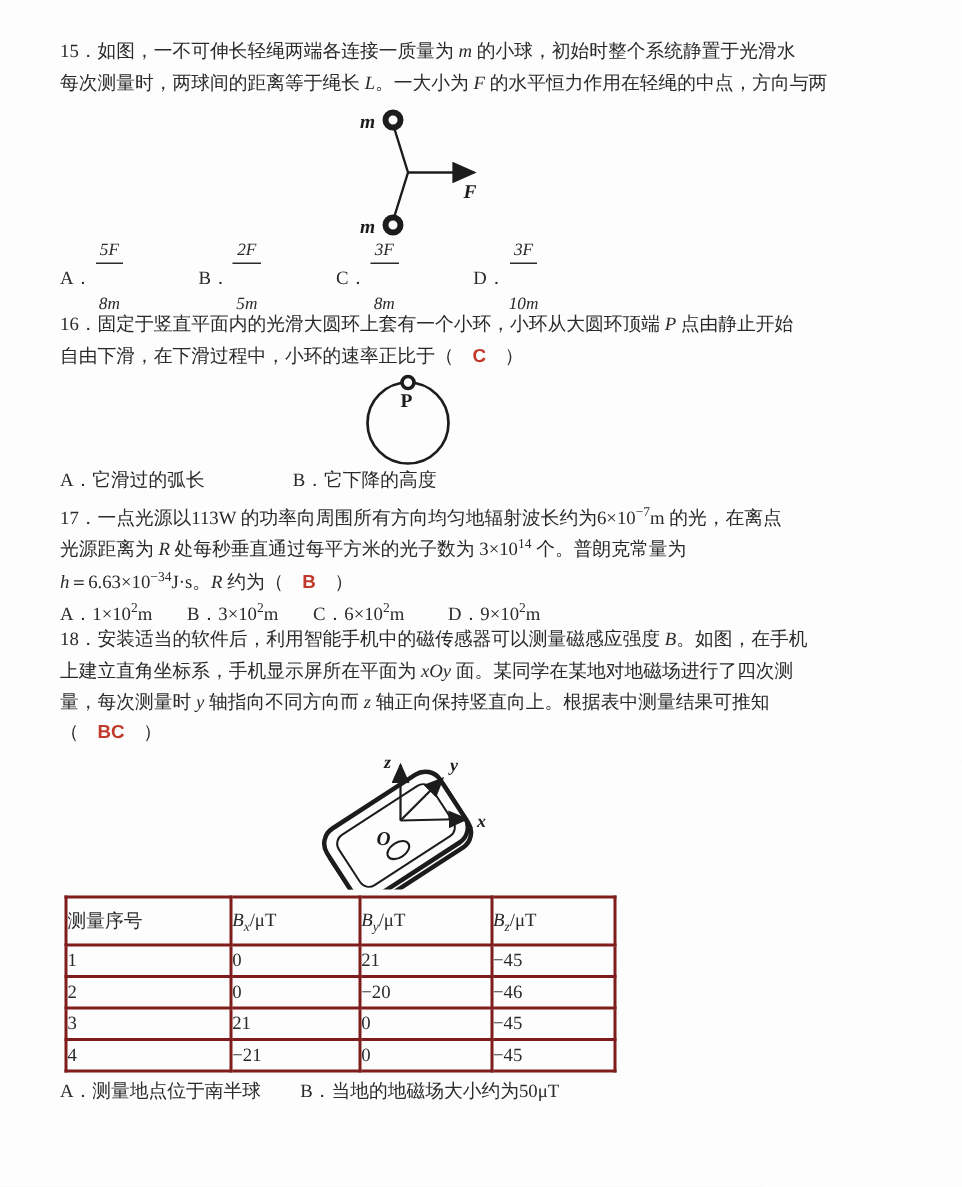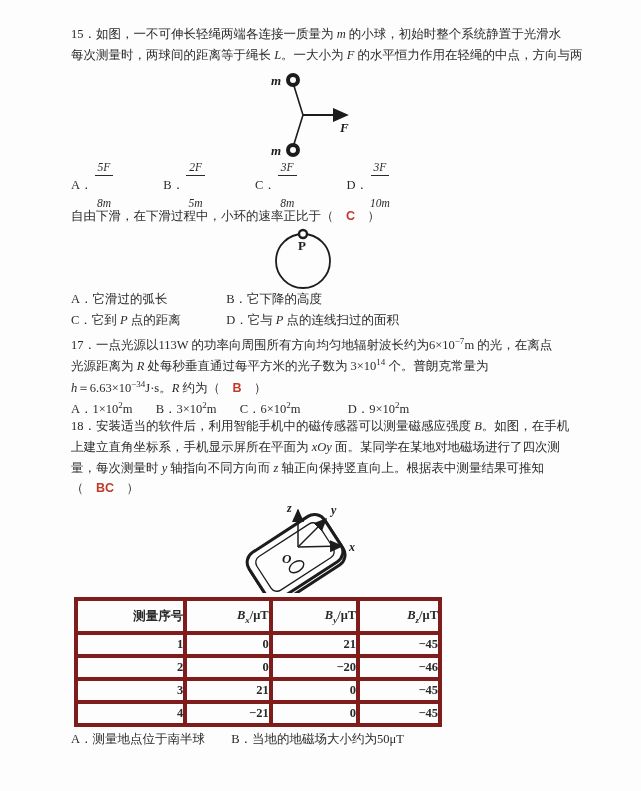--- a/index.html
+++ b/index.html
@@ -1,20 +1,20 @@
 <!DOCTYPE html>
 <html><head>
 <meta charset="utf-8">
 <style>
   :root{ --ink:#2a2a2a; --ans:#c0392b; --bg:#fdfdfd; }
   html,body{margin:0;padding:0;}
   body{width:641px;height:791px;background:#f5f5f4;overflow:hidden;}
   .page{
     width:641px;height:791px;background:var(--bg);box-sizing:border-box;
-    padding:24px 70px 0 71px;
+    padding:24px 70px 0 40px;
     font-family:"Liberation Serif","DejaVu Serif",serif;
     color:var(--ink);font-size:12.5px;
   }
   .line{white-space:nowrap;height:21px;line-height:21px;}
   .line.tall{height:36px;line-height:36px;}
   .line.short{height:22px;line-height:22px;}
   .line.ansline{height:18px;line-height:18px;}
   .i{font-style:italic;}
   .sup{vertical-align:super;font-size:9px;}
   .sub{vertical-align:sub;font-size:9px;}
@@ -27,24 +27,24 @@
   .fig{display:block;}
   .fig15{margin-left:186px;}
   .fig16{margin-left:182px;}
   .fig18{margin-left:167px;}
   .optrow15{height:42px;display:flex;align-items:center;gap:48px;}
   .opt15{display:inline-flex;align-items:center;white-space:nowrap;}
   .optrow{height:21px;line-height:21px;white-space:nowrap;}
   .optcol{display:inline-block;width:152px;white-space:nowrap;}
   .opt17{display:inline-block;white-space:nowrap;}
   .opt17 + .opt17{margin-left:20px;}
-  .opt17.last{margin-left:44px;}
+  .opt17.last{margin-left:26px;}
   table.meas{border-collapse:collapse;width:368px;margin-left:3px;margin-top:4px;
              font-size:12.5px;color:var(--ink);}
-  table.meas th,table.meas td{border:4px solid #7f1d1d;text-align:right;font-weight:bold;padding:0;}
+  table.meas th,table.meas td{border:2px solid #7f1d1d;text-align:left;font-weight:normal;padding:0;}
   table.meas th{height:30px;}
   table.meas td{height:19px;}
   svg text{fill:#1c1c1c;}
   .lastline{height:21px;line-height:21px;white-space:nowrap;margin-top:2px;}
   .col18{display:inline-block;width:157px;white-space:nowrap;}
 </style>
 </head>
 <body>
 
 <div class="page">
@@ -94,35 +94,32 @@
           <span>D．</span>
           <span class="frac i">
             <span class="fnum">3F</span>
             <span class="fden">10m</span>
           </span>
         </span>
     </div>
   </section>
 
   <section>
+    <div class="line"><span>16．固定于竖直平面内的光滑大圆环上套有一个小环，小环从大圆环顶端 </span><span class="i">P</span><span> 点由静止开始</span></div>
     <div class="line"><span>自由下滑，在下滑过程中，小环的速率正比于（　</span><span class="ans">C</span><span>　）</span></div>
 
     <svg class="fig fig16" width="110" height="62" viewBox="0 0 110 62">
       <circle cx="50" cy="34" r="27" fill="none" stroke="#1c1c1c" stroke-width="1.8"></circle>
       <circle cx="50" cy="7" r="4" fill="#fdfdfd" stroke="#1c1c1c" stroke-width="2.4"></circle>
       <text x="45" y="23" font-size="13" font-weight="bold" font-family="Liberation Serif, DejaVu Serif, serif">P</text>
     </svg>
 
     <div class="optrow">
       <span class="optcol"><span>A．它滑过的弧长</span></span>
       <span><span>B．它下降的高度</span></span>
-    </div>
-    <div class="optrow">
-      <span class="optcol"><span>C．它到 </span><span class="i">P</span><span> 点的距离</span></span>
-      <span><span>D．它与 </span><span class="i">P</span><span> 点的连线扫过的面积</span></span>
     </div>
   </section>
 
   <section>
     <div class="line"><span>17．一点光源以113W 的功率向周围所有方向均匀地辐射波长约为6×10</span><span class="sup">−7</span><span>m 的光，在离点</span></div>
     <div class="line"><span>光源距离为 </span><span class="i">R</span><span> 处每秒垂直通过每平方米的光子数为 3×10</span><span class="sup">14</span><span> 个。普朗克常量为</span></div>
     <div class="line short"><span class="i">h</span><span>＝6.63×10</span><span class="sup">−34</span><span>J·s。</span><span class="i">R</span><span> 约为（　</span><span class="ans">B</span><span>　）</span></div>
     <div class="optrow">
       <span class="opt17"><span>A．1×10</span><span class="sup">2</span><span>m</span></span>
       <span class="opt17"><span>B．3×10</span><span class="sup">2</span><span>m</span></span>

